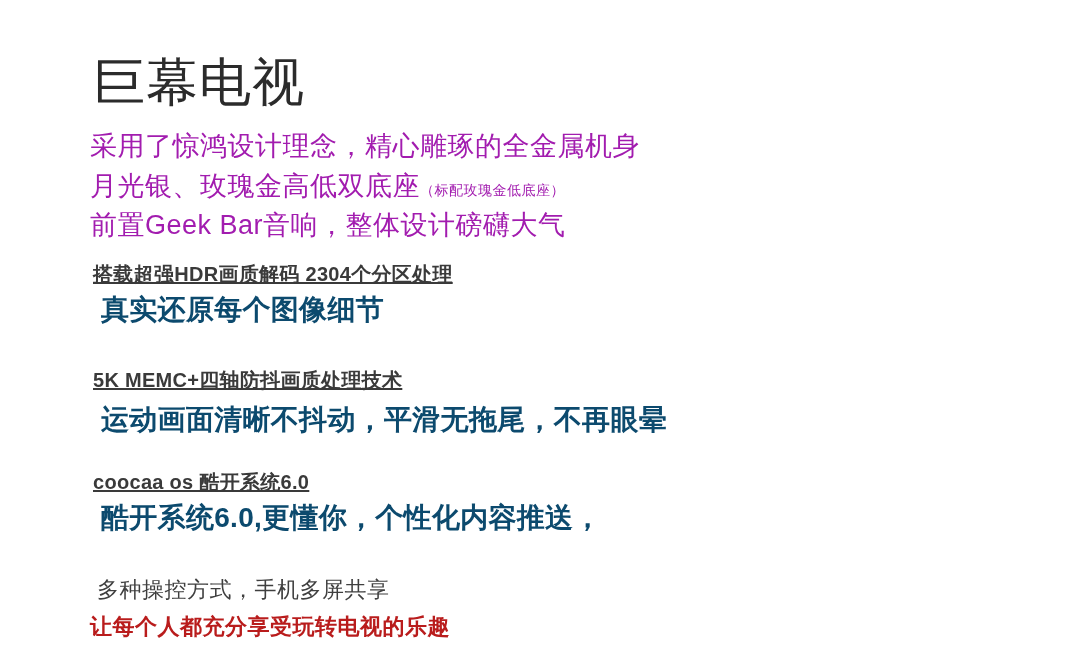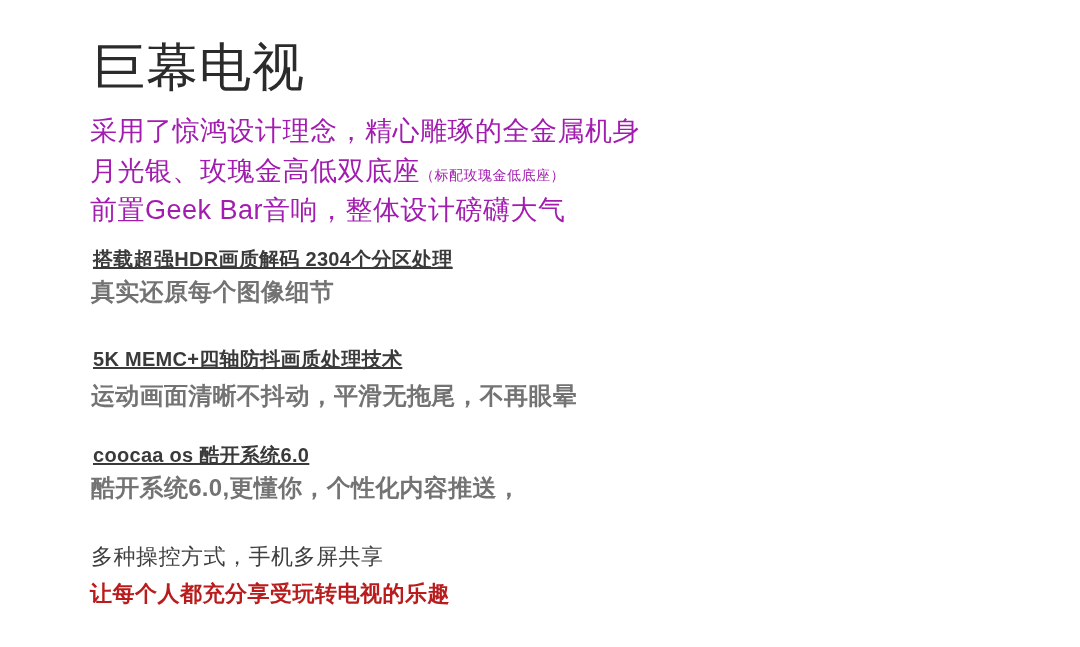--- a/index.html
+++ b/index.html
@@ -12,21 +12,21 @@
     background: #ffffff;
     font-family: "Liberation Sans", sans-serif;
     color: #3b3b3b;
     overflow: hidden;
   }
   .slide {
     position: relative;
     width: 952px;
     height: 647px;
     box-sizing: border-box;
-    padding: 36px 70px 0 90px;
+    padding: 51px 70px 0 90px;
   }
   .title {
     font-size: 52px;
     font-weight: 400;
     color: #2b2b2b;
     letter-spacing: 1px;
     line-height: 1.2;
     margin: 0 0 14px 3px;
   }
   .intro {
@@ -50,38 +50,38 @@
     font-size: 20px;
     font-weight: bold;
     color: #3a3a3a;
     line-height: 1.5;
     letter-spacing: 0.3px;
     margin-left: 3px;
     white-space: nowrap;
     text-decoration: underline;
   }
   .feature-sub {
-    font-size: 24px;
+    font-size: 28px;
     font-weight: bold;
-    color: #737373;
+    color: #0c4a6e;
     line-height: 1.5;
     letter-spacing: 0.3px;
-    margin-left: 1px;
+    margin-left: 11px;
     white-space: nowrap;
   }
   .gap-lg { height: 20px; }
   .gap-md { height: 12px; }
   .gap-sm { height: 4px; }
   .control-head {
     font-size: 22px;
     font-weight: 400;
     color: #3f3f3f;
     line-height: 1.5;
     letter-spacing: 0.5px;
-    margin-left: 1px;
+    margin-left: 7px;
     white-space: nowrap;
   }
   .control-sub {
     font-size: 22px;
     font-weight: bold;
     color: #b91c1c;
     line-height: 1.5;
     letter-spacing: 0.5px;
     margin-left: 0px;
     white-space: nowrap;

